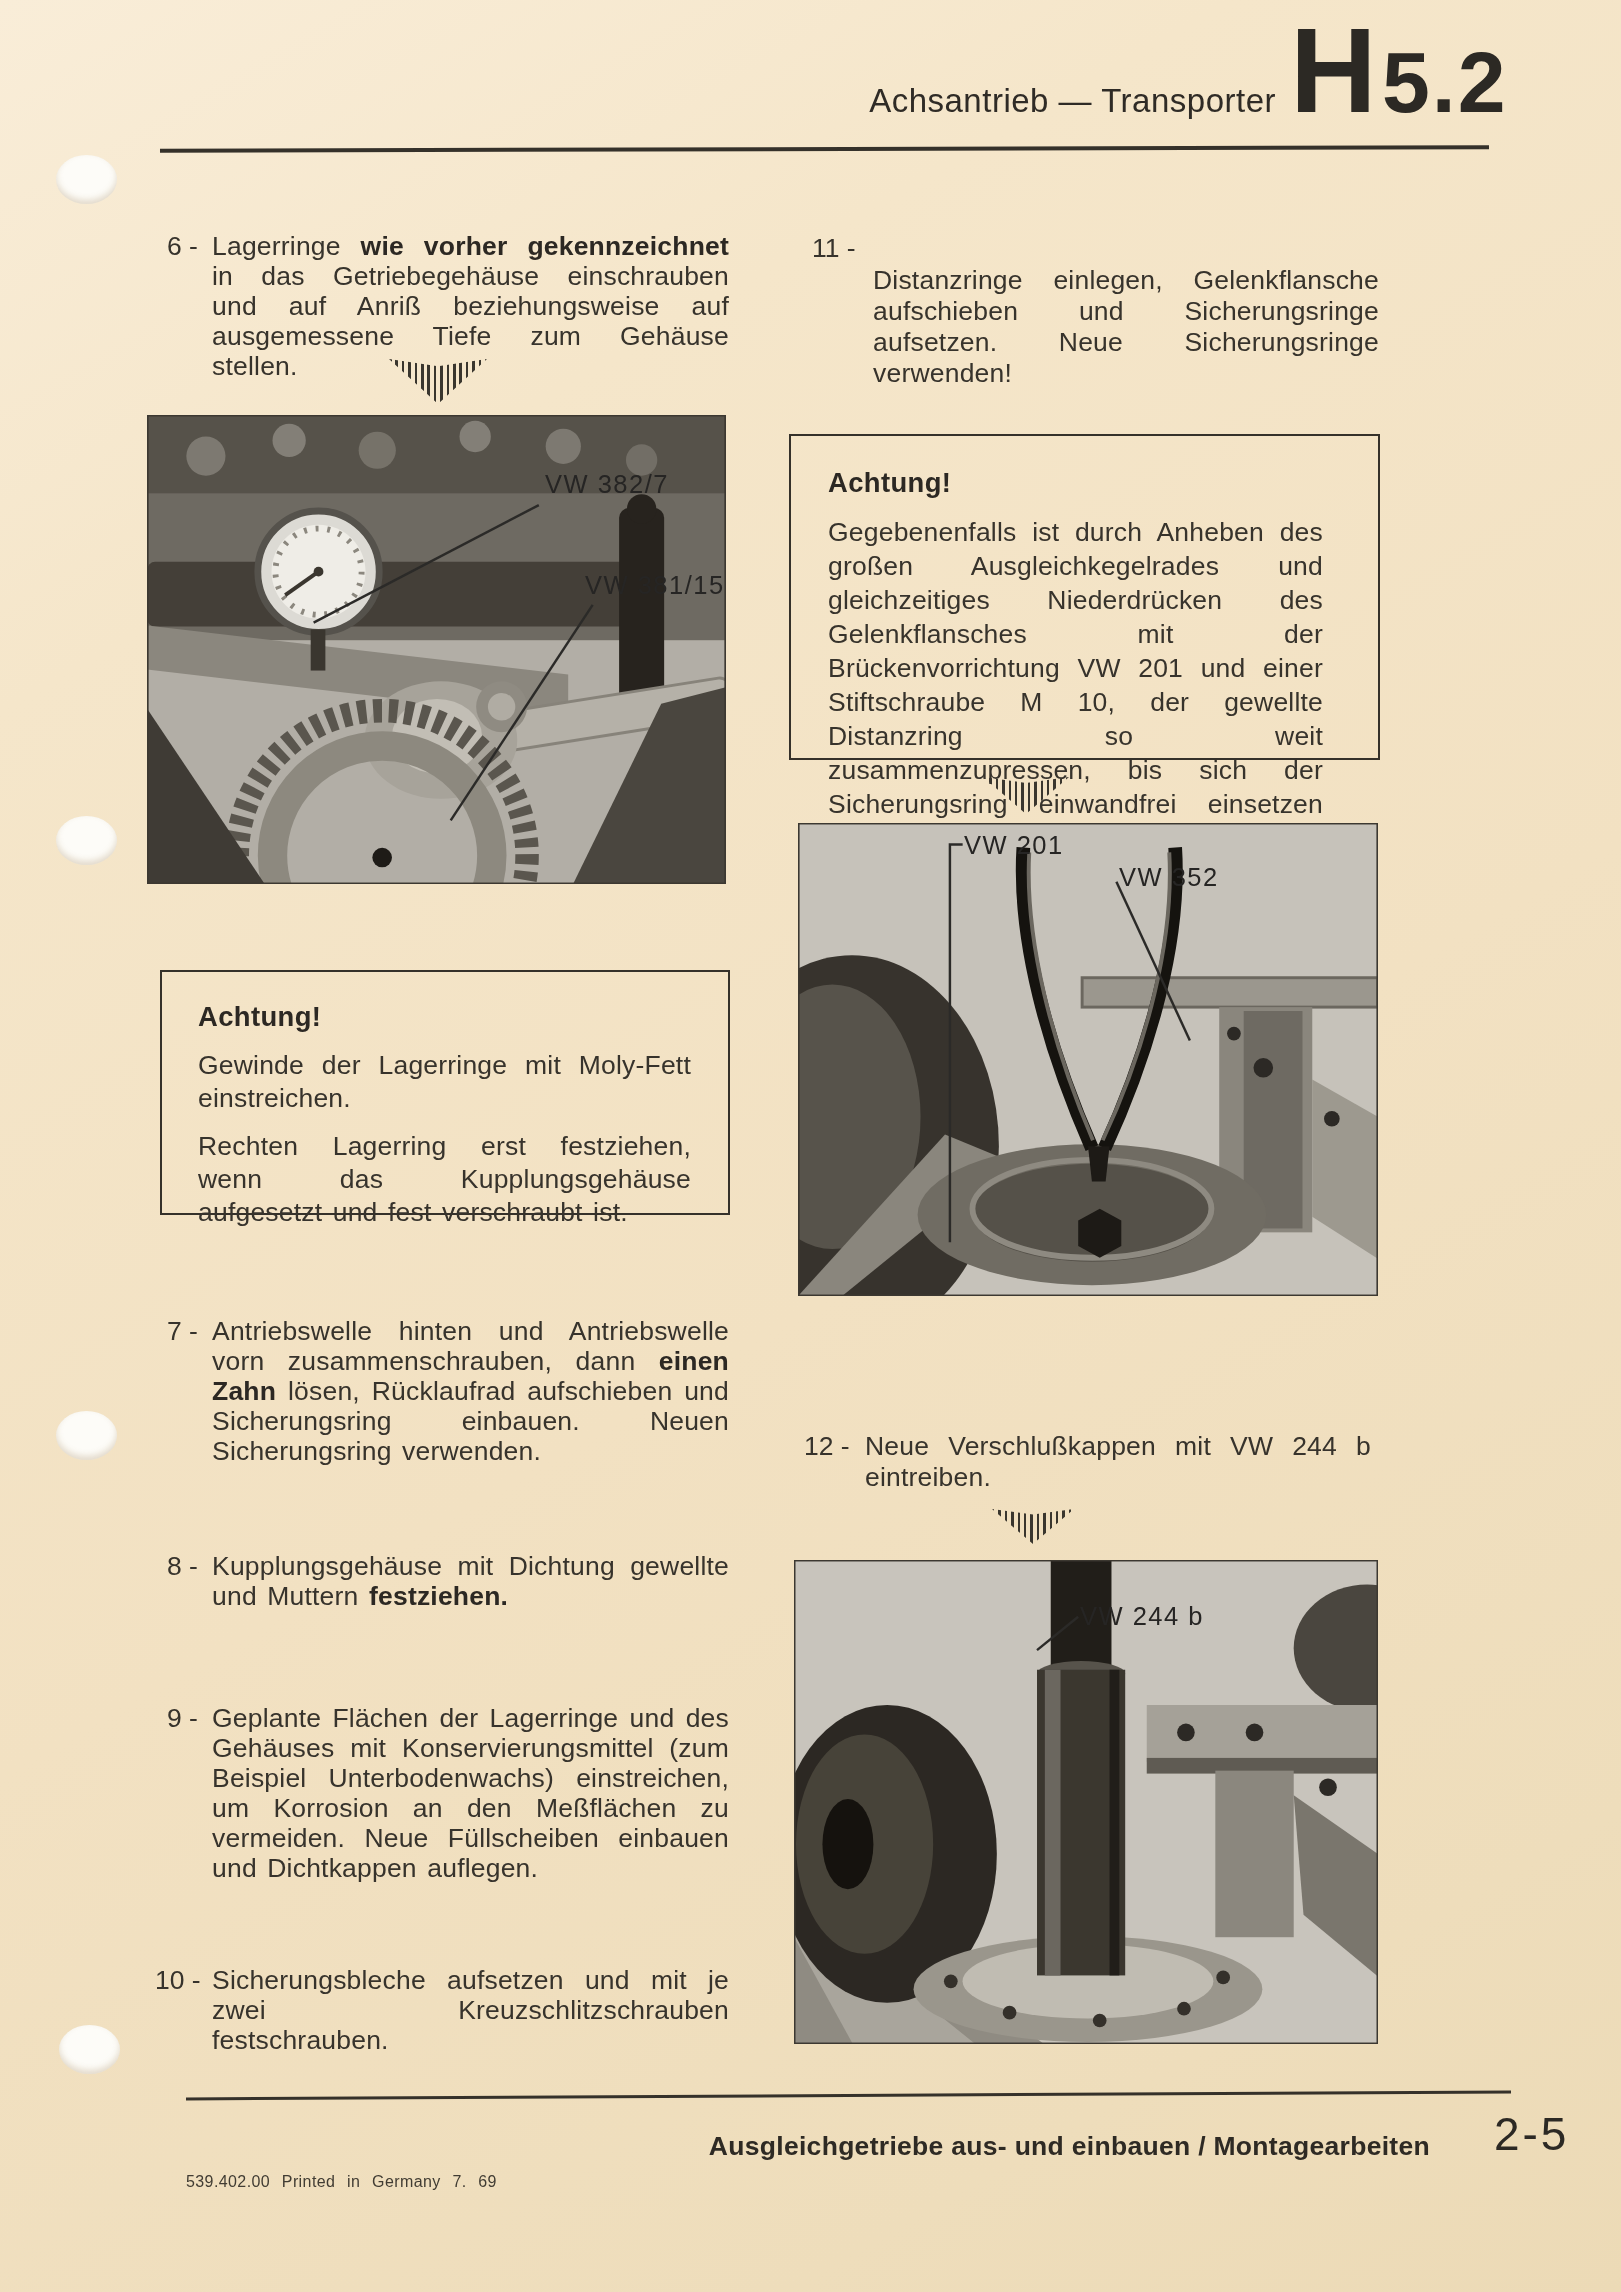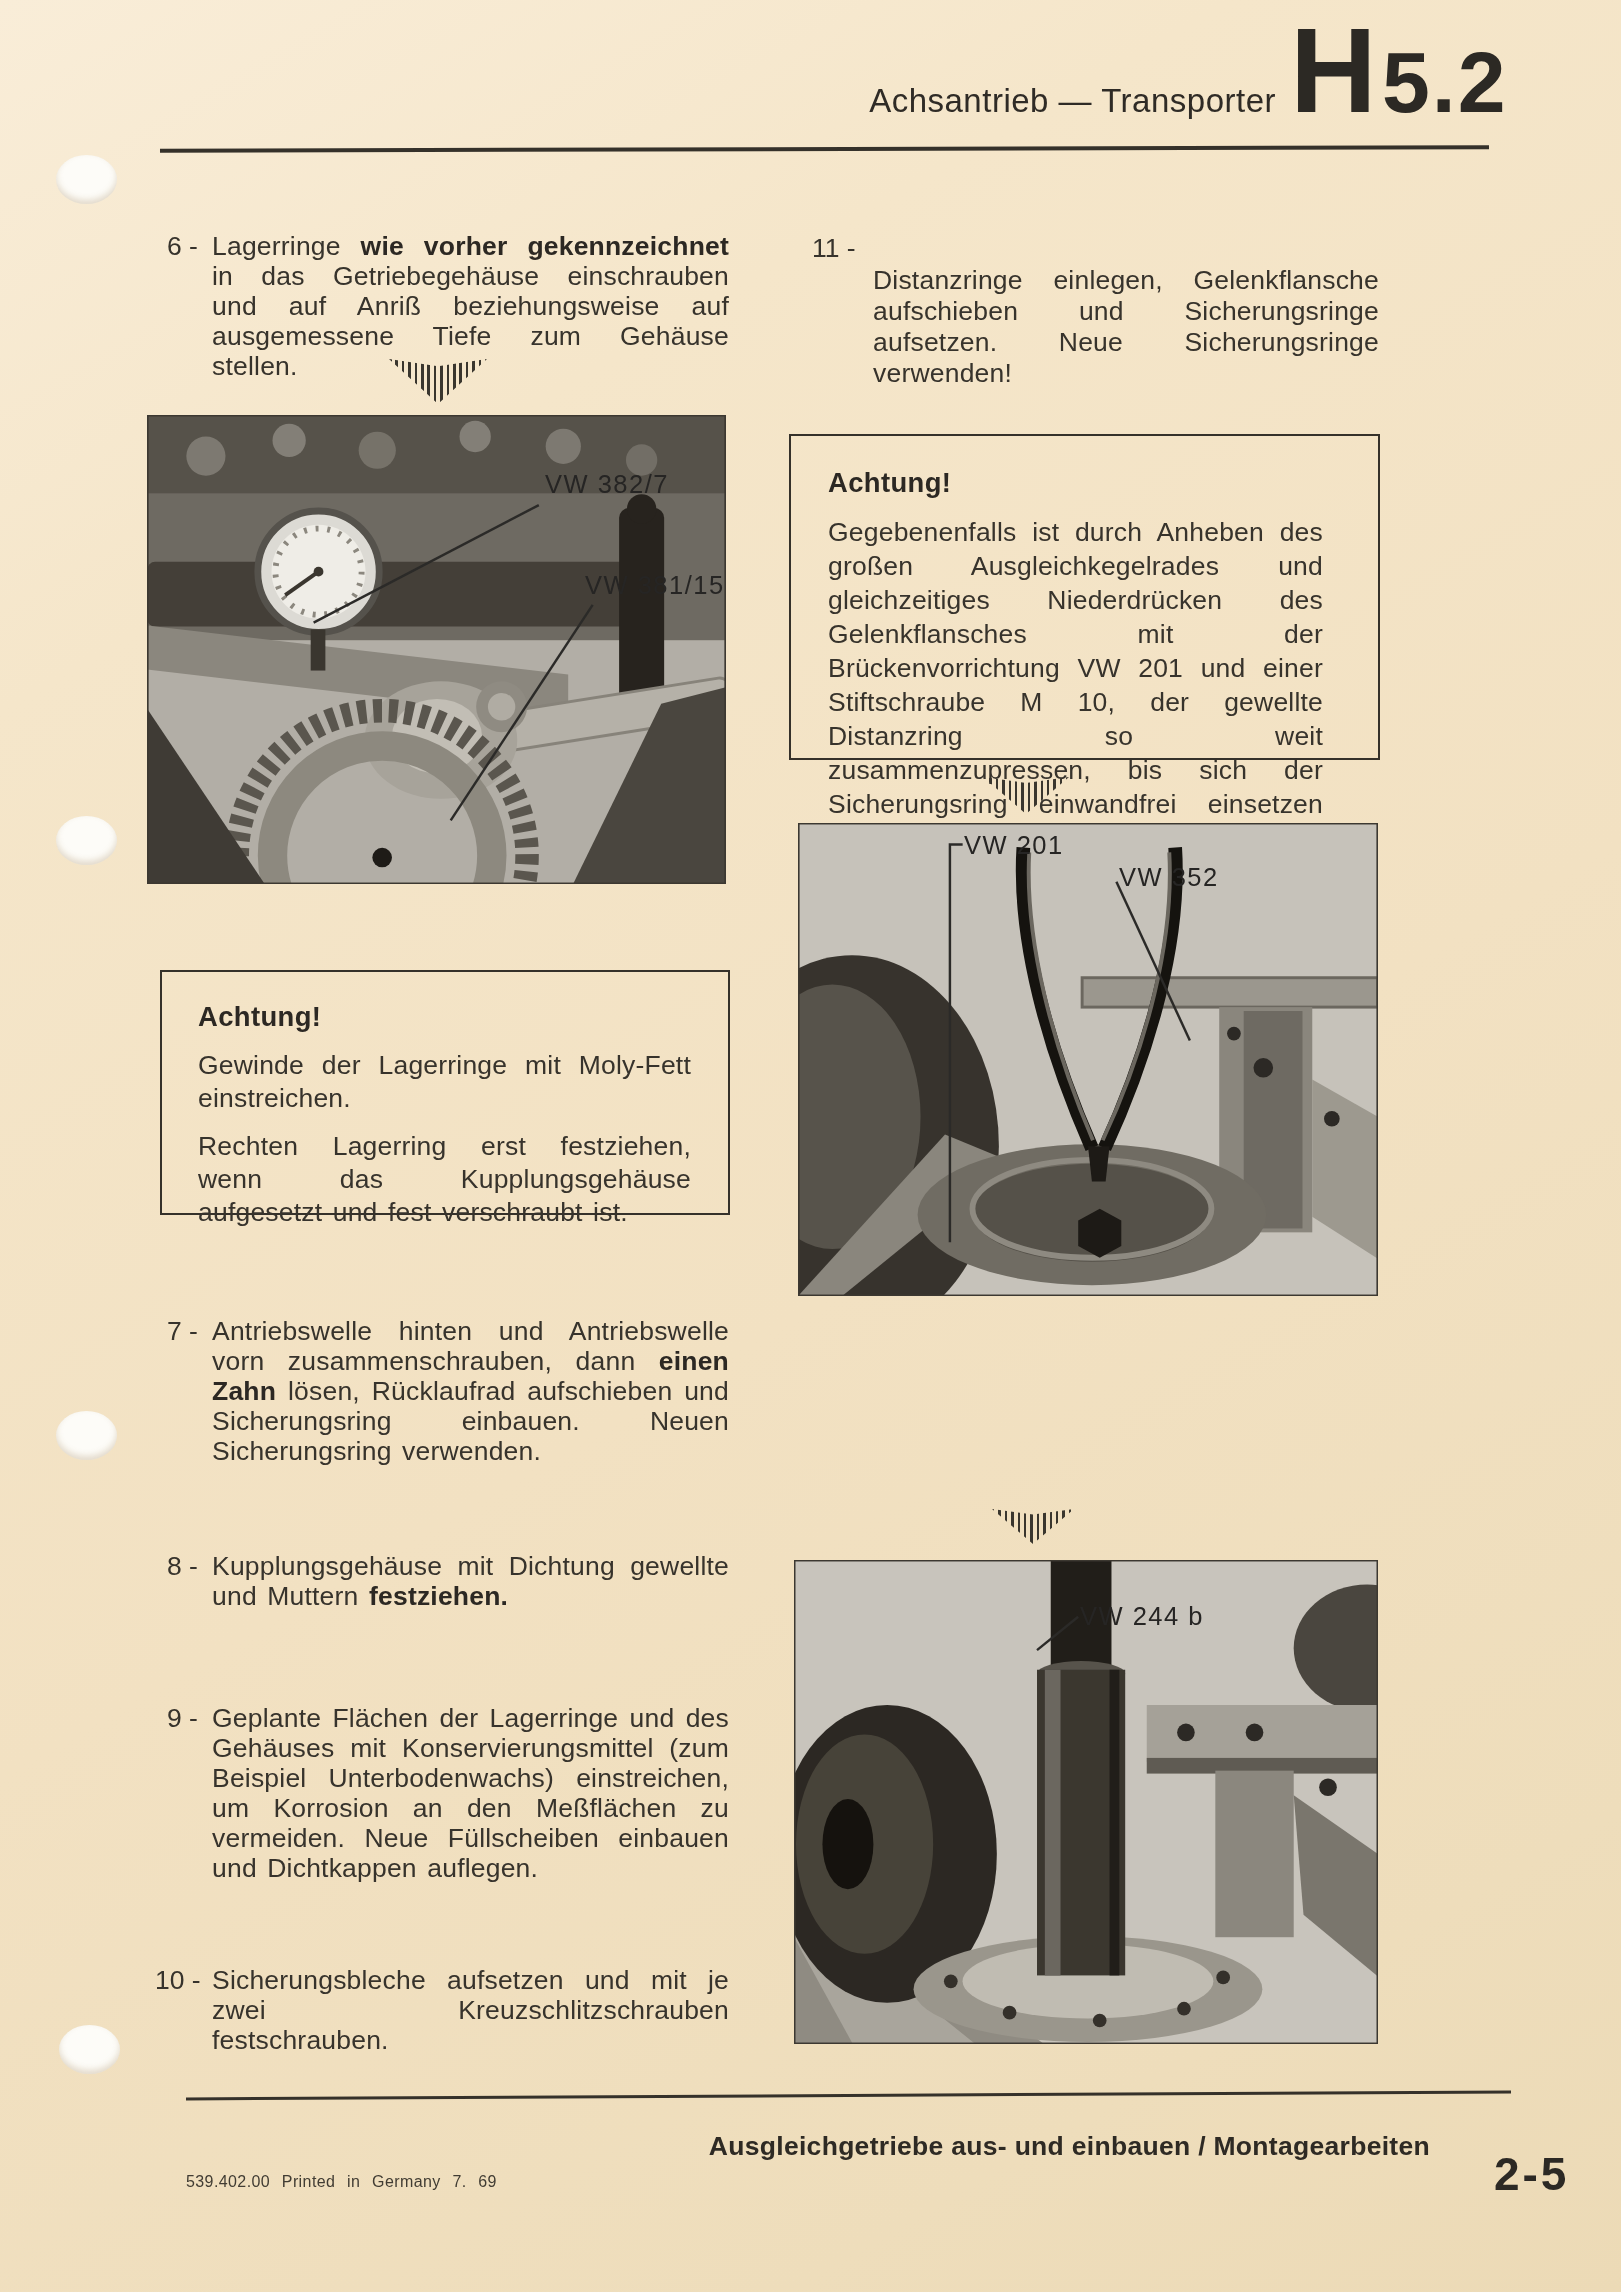--- a/index.html
+++ b/index.html
@@ -26,21 +26,21 @@
   .attn-left p{line-height:33px;}
   .attn-right{left:789px;top:434px;width:591px;height:326px;padding:31px 55px 0 37px;}
   .attn-right p{line-height:34px;}
   .arrow{position:absolute;
     background:repeating-linear-gradient(90deg,#3a362e 0 2.5px,rgba(0,0,0,0) 2.5px 6.4px);
     clip-path:polygon(0 0,50% 16%,100% 0,50% 100%);}
   .photo{position:absolute;line-height:0;}
   .photo svg{display:block;}
   .plabel{position:absolute;font-size:25.5px;color:#262524;letter-spacing:1.5px;white-space:nowrap;}
   .ftr-caption{position:absolute;right:191px;top:2131px;font-size:26.5px;font-weight:bold;color:#2e2a24;letter-spacing:0.3px;white-space:nowrap;}
-  .ftr-page{position:absolute;left:1494px;top:2107px;font-size:46px;font-weight:bold;color:#2c2924;letter-spacing:2.9px;margin-top:40px;}
+  .ftr-page{position:absolute;left:1494px;top:2107px;font-size:46px;font-weight:normal;color:#2c2924;letter-spacing:2.9px;}
   .ftr-imprint{position:absolute;left:186px;top:2173px;font-size:16px;color:#413c33;word-spacing:6.9px;letter-spacing:0.4px;}
 </style>
 </head>
 <body>
 
 <div class="page">
 
   <div class="punch" style="left:56px;top:155px;"></div>
   <div class="punch" style="left:56px;top:816px;"></div>
   <div class="punch" style="left:56px;top:1411px;"></div>
@@ -160,20 +160,24 @@
       <polygon points="296,330 318,330 314,366 300,366" fill="#1d1a16"></polygon>
       <polygon points="308,394 330,406 330,432 308,444 286,432 286,406" fill="#1d1a16"></polygon>
       <polyline points="168,22 155,22 155,428" fill="none" stroke="#2b2a28" stroke-width="2.5"></polyline>
       <line x1="325" y1="60" x2="400" y2="222" stroke="#2b2a28" stroke-width="2.5"></line>
       <rect x="0" y="0" width="592" height="483" fill="none" stroke="#3c3831" stroke-width="3"></rect>
     </svg>
   </div>
   <div class="plabel" style="left:964px;top:831px;">VW 201</div>
   <div class="plabel" style="left:1119px;top:863px;">VW 352</div>
 
+  <div class="step" style="left:804px;top:1431px;">
+    <span class="sn w">12 -</span>
+    <div class="st" style="width:506px;line-height:31px;"><span>Neue Verschlußkappen mit VW 244 b eintreiben.</span></div>
+  </div>
 
   <div class="arrow" style="left:992px;top:1509px;width:82px;height:35px;"></div>
 
   <div class="photo" style="left:794px;top:1560px;">
     <svg width="584" height="484" viewBox="0 0 596 494">
       <rect x="0" y="0" width="596" height="494" fill="#c8c4bc"></rect>
       <ellipse cx="585" cy="90" rx="75" ry="65" fill="#4a463f"></ellipse>
       <polygon points="0,300 255,494 0,494" fill="#8f8b82"></polygon>
       <polygon points="0,345 185,494 60,494 0,385" fill="#a9a59c"></polygon>
       <ellipse cx="95" cy="300" rx="112" ry="152" fill="#2c2823"></ellipse>

